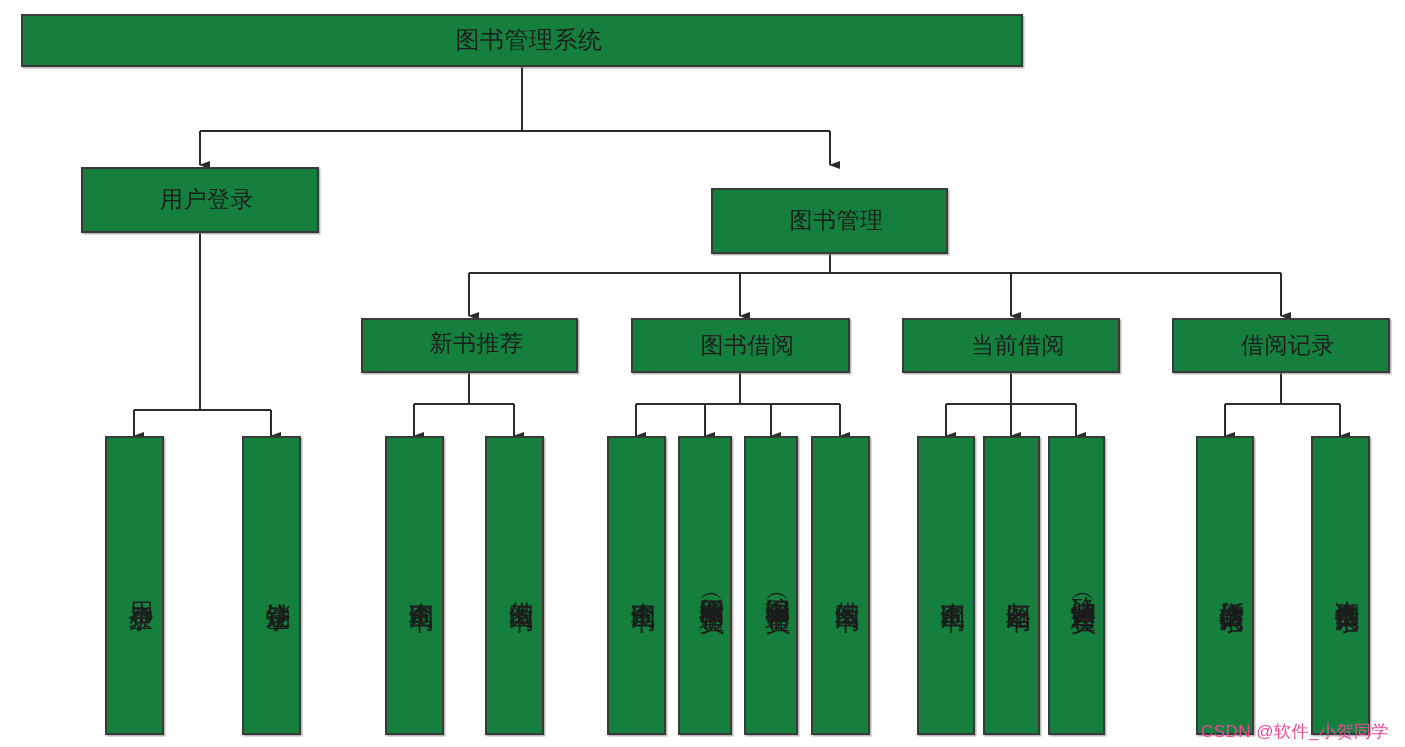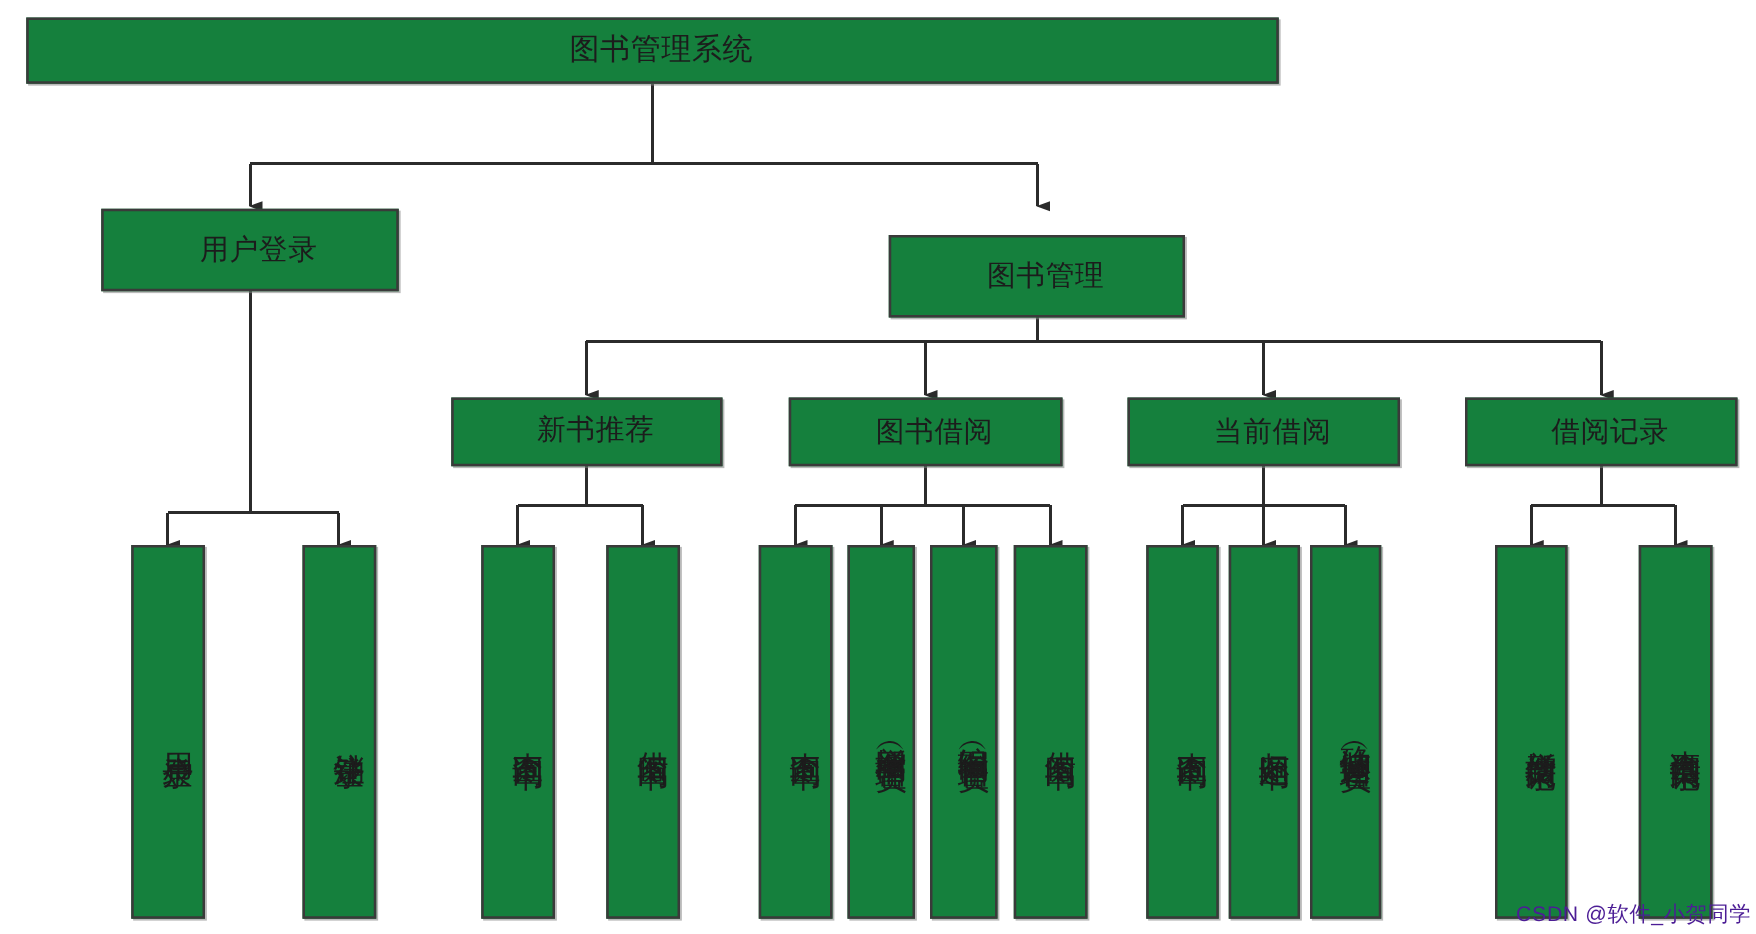--- a/index.html
+++ b/index.html
@@ -60,24 +60,24 @@
   .node.v .lbl {
     writing-mode: vertical-rl;
     text-orientation: upright;
     font-size: 25px;
     line-height: 1.22;
     letter-spacing: 2px;
     white-space: nowrap;
   }
   .watermark {
     position: absolute;
-    right: 4px;
+    right: 16px;
     bottom: 4px;
     font-size: 17px;
-    color: #4c1d95;
+    color: #ec4899;
     white-space: nowrap;
     z-index: 3;
     letter-spacing: 0.5px;
     margin-top: 31px;
   }
 </style>
 </head>
 <body>
 
 <div id="canvas">

